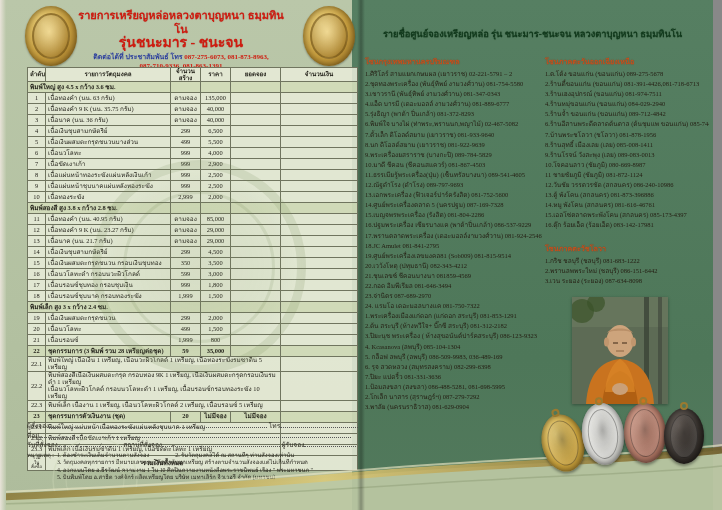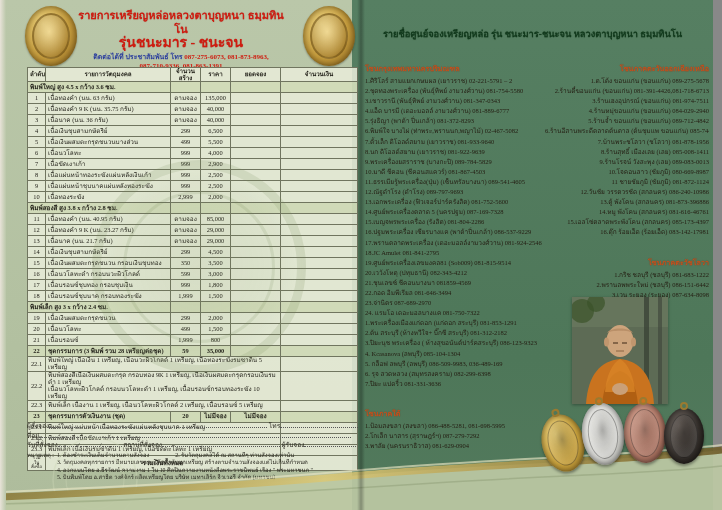--- a/index.html
+++ b/index.html
@@ -51,23 +51,23 @@
   .notes{display:flex;margin-top:2px;font-size:5.8px;line-height:7.6px;}
   .notes-label{white-space:nowrap;margin-right:3px;}
   .note-line{white-space:nowrap;overflow:hidden;}
   .note-gap{display:inline-block;width:26px;}
   
   .rp-title{position:absolute;top:26px;left:4px;width:353px;text-align:center;z-index:2;
             font-size:9.3px;font-weight:bold;color:#123a1d;
             text-shadow:0 0 1px rgba(0,40,10,.5);}
   .rp-cols{position:absolute;top:44px;left:13px;width:344px;display:flex;z-index:2;}
   .rp-col1{width:180px;}
-  .rp-col2{width:164px;text-align:right;}
+  .rp-col2{width:164px;}
   .zone-heading{color:#c4511d;font-weight:bold;font-size:7.2px;line-height:9px;
-                margin:21px 0 2px 0;text-shadow:0 0 1px rgba(90,20,0,.4);}
+                margin:14px 0 2px 0;text-shadow:0 0 1px rgba(90,20,0,.4);}
   .zone-item{font-size:6.5px;line-height:10.1px;color:#241d12;white-space:nowrap;overflow:hidden;}
   
   .monk{position:absolute;left:220px;top:297px;width:96px;height:107px;z-index:2;
         box-shadow:0 1px 3px rgba(0,0,0,.35);}
   
   .amulets{position:absolute;left:184px;top:398px;width:176px;height:90px;z-index:4;}
   .amu{position:absolute;border-radius:50%;
        box-shadow:inset 0 0 6px rgba(0,0,0,.55),0 2px 3px rgba(0,0,0,.4);}
   .amu::before{content:"";position:absolute;left:50%;top:-6px;margin-left:-4px;width:8px;height:8px;
        border-radius:50%;border:2.5px solid #9a7a30;box-sizing:border-box;background:transparent;}
@@ -424,21 +424,20 @@
           <div class="zone-item">22.กอด อิมพีเรียล 081-646-3494</div>
           <div class="zone-item">23.จ่านิตร 087-689-2970</div>
           <div class="zone-item">24. แรมโอ เดอะมอลบางแค 081-750-7322</div>
           <div class="zone-item">1.พระเครื่องเมืองแก่ดอก (แก่ดอก สระบุรี) 081-853-1291</div>
           <div class="zone-item">2.ต้น สระบุรี (ห้างหวีใจ+ บิ๊กซี สระบุรี) 081-312-2182</div>
           <div class="zone-item">3.ปิยะนุช พระเครื่อง ( ห้างสุขอนันต์ปาร์คสระบุรี) 086-123-9323</div>
           <div class="zone-item">4. Kcasanova (ลพบุรี) 085-104-1304</div>
           <div class="zone-item">5. กล็อฟ ลพบุรี (ลพบุรี) 086-509-9983, 036-489-169</div>
           <div class="zone-item">6. รุจ สวดหลวง (สมุทรสงคราม) 082-299-6398</div>
           <div class="zone-item">7.ปิยะ แปดริ้ว 081-331-3636</div>
-          <div class="zone-heading">โซนภาคใต้</div>
           <div class="zone-item">1.ป้อมสงขลา (สงขลา) 086-488-5281, 081-698-5995</div>
           <div class="zone-item">2.โกเล็ก นาสาร (สุราษฎร์ฯ) 087-279-7292</div>
           <div class="zone-item">3.พาลัย (นครนราธิวาส) 081-629-0904</div>
         </div>
       <div class="rp-col2">
           <div class="zone-heading">โซนภาคตะวันออกเฉียงเหนือ</div>
           <div class="zone-item">1.ต.โต้ง ขอนแก่น (ขอนแก่น) 089-275-5678</div>
           <div class="zone-item">2.ร้านตี๋ขอนแก่น (ขอนแก่น) 081-391-4426,081-718-6713</div>
           <div class="zone-item">3.ร้านเฮงอุปกรณ์ (ขอนแก่น) 081-974-7511</div>
           <div class="zone-item">4.ร้านหมุ่ขอนแก่น (ขอนแก่น) 084-029-2940</div>

